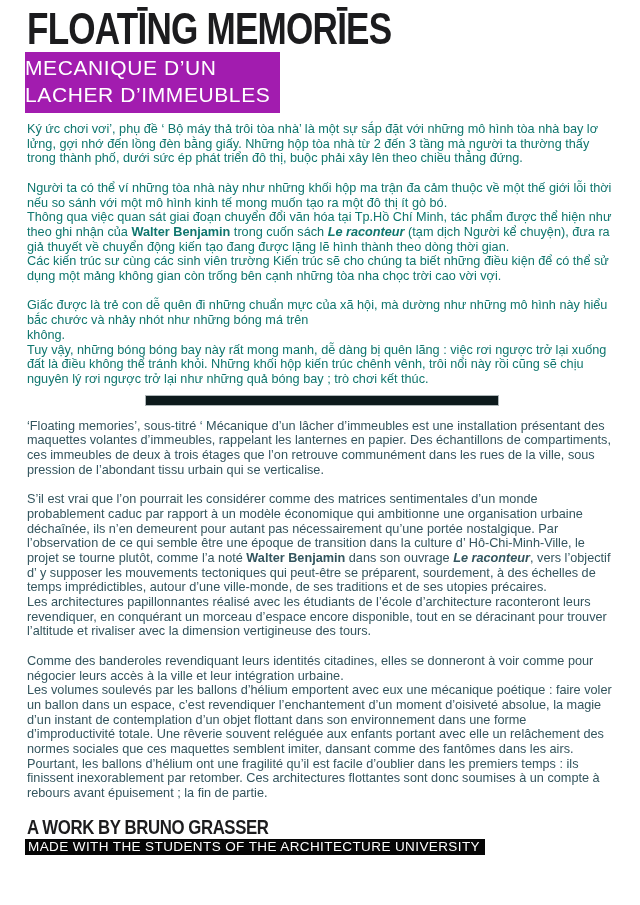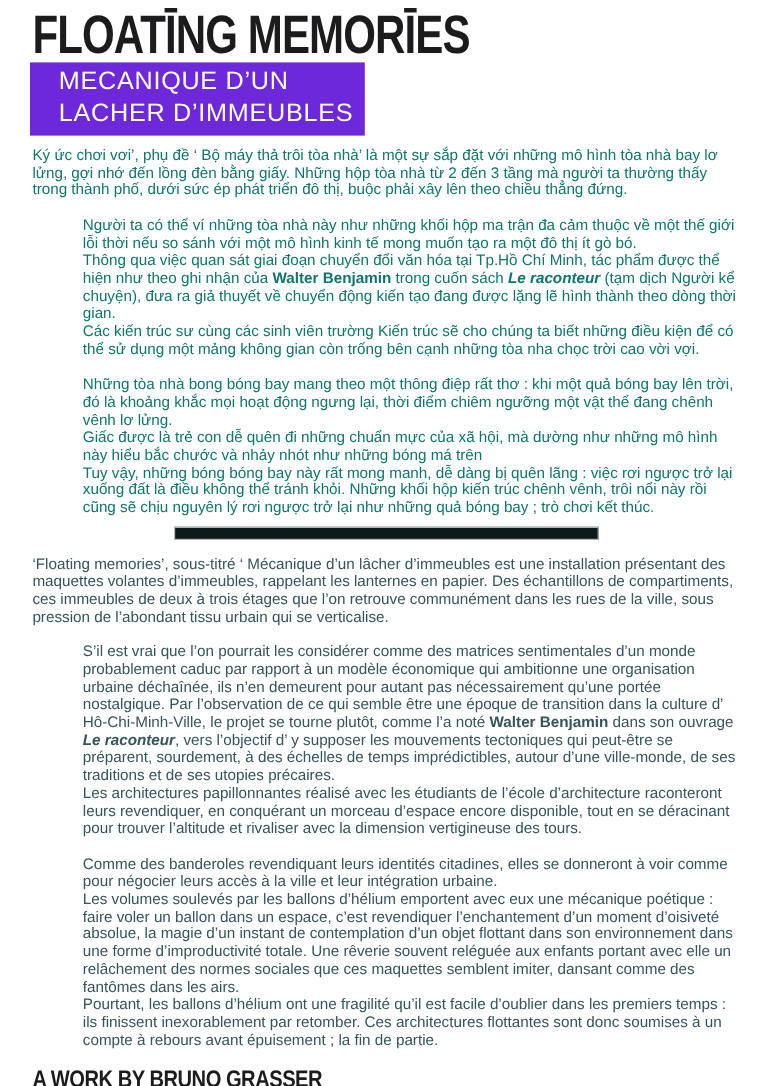--- a/index.html
+++ b/index.html
@@ -18,35 +18,35 @@
     line-height: 1.0;
     letter-spacing: -1px;
     color: #1c1c1e;
     transform: scaleX(0.78);
     transform-origin: left center;
     white-space: nowrap;
   }
 
   .subtitle-box {
     display: inline-block;
-    background: #6d28d9;
+    background: #a21caf;
     color: #ffffff;
     font-size: 21px;
     line-height: 27px;
     font-weight: 300;
     letter-spacing: 0.6px;
-    padding: 2px 10px 5px 24px;
+    padding: 2px 10px 5px 0;
     margin-left: -2px;
     margin-top: 1px;
   }
 
   .body-text { font-size: 12.7px; line-height: 14.7px; width: 589px; }
   .vn { color: #0f766e; margin-top: 9px; }
   .fr { color: #33555e; }
-  .paragraph + .paragraph { margin-top: 14.7px; margin-left: 42px; }
+  .paragraph + .paragraph { margin-top: 14.7px; }
   .segment { margin: 0; }
   .b { font-weight: bold; }
   .i { font-style: italic; font-weight: bold; }
 
   .divider {
     width: 352px; height: 9px;
     background: #0d1a1c;
     border: 1px solid #aeb6b8;
     margin: 8px auto 13px auto;
   }
@@ -92,22 +92,22 @@
   <div class="body-text vn">
       <div class="paragraph">
         <div class="segment"><span>Ký ức chơi vơi’, phụ đề ‘ Bộ máy thả trôi tòa nhà’ là một sự sắp đặt với những mô hình tòa nhà bay lơ lửng, gợi nhớ đến lồng đèn bằng giấy. Những hộp tòa nhà từ 2 đến 3 tầng mà người ta thường thấy trong thành phố, dưới sức ép phát triển đô thị, buộc phải xây lên theo chiều thẳng đứng.</span></div>
       </div>
       <div class="paragraph">
         <div class="segment"><span>Người ta có thể ví những tòa nhà này như những khối hộp ma trận đa cảm thuộc về một thế giới lỗi thời nếu so sánh với một mô hình kinh tế mong muốn tạo ra một đô thị ít gò bó.</span></div>
         <div class="segment"><span>Thông qua việc quan sát giai đoạn chuyển đổi văn hóa tại Tp.Hồ Chí Minh, tác phẩm được thể hiện như theo ghi nhận của </span><span class="b">Walter Benjamin</span><span> trong cuốn sách </span><span class="i">Le raconteur</span><span> (tạm dịch Người kể chuyện), đưa ra giả thuyết về chuyển động kiến tạo đang được lặng lẽ hình thành theo dòng thời gian.</span></div>
         <div class="segment"><span>Các kiến trúc sư cùng các sinh viên trường Kiến trúc sẽ cho chúng ta biết những điều kiện để có thể sử dụng một mảng không gian còn trống bên cạnh những tòa nha chọc trời cao vời vợi.</span></div>
       </div>
       <div class="paragraph">
-        <div class="segment"><span>Những tòa nhà bong bóng bay mang theo một thông điệp rất thơ : khi một quả bóng bay lên trời, đó là khoảng khắc mọi hoạt động ngưng lại, thời điểm chiêm ngưỡng một vật thể đang chênh vênh lơ lửng.</span></div>
         <div class="segment"><span>Giấc được là trẻ con dễ quên đi những chuẩn mực của xã hội, mà dường như những mô hình này hiểu bắc chước và nhảy nhót như những bóng má trên</span></div>
+        <div class="segment"><span>không.</span></div>
         <div class="segment"><span>Tuy vậy, những bóng bóng bay này rất mong manh, dễ dàng bị quên lãng : việc rơi ngược trở lại xuống đất là điều không thể tránh khỏi. Những khối hộp kiến trúc chênh vênh, trôi nổi này rồi cũng sẽ chịu nguyên lý rơi ngược trở lại như những quả bóng bay ; trò chơi kết thúc.</span></div>
       </div>
     </div>
 
   <div class="divider"></div>
 
   <div class="body-text fr">
       <div class="paragraph">
         <div class="segment"><span>‘Floating memories’, sous-titré ‘ Mécanique d’un lâcher d’immeubles est une installation présentant des maquettes volantes d’immeubles, rappelant les lanternes en papier. Des échantillons de compartiments, ces immeubles de deux à trois étages que l’on retrouve communément dans les rues de la ville, sous pression de l’abondant tissu urbain qui se verticalise.</span></div>
       </div>

